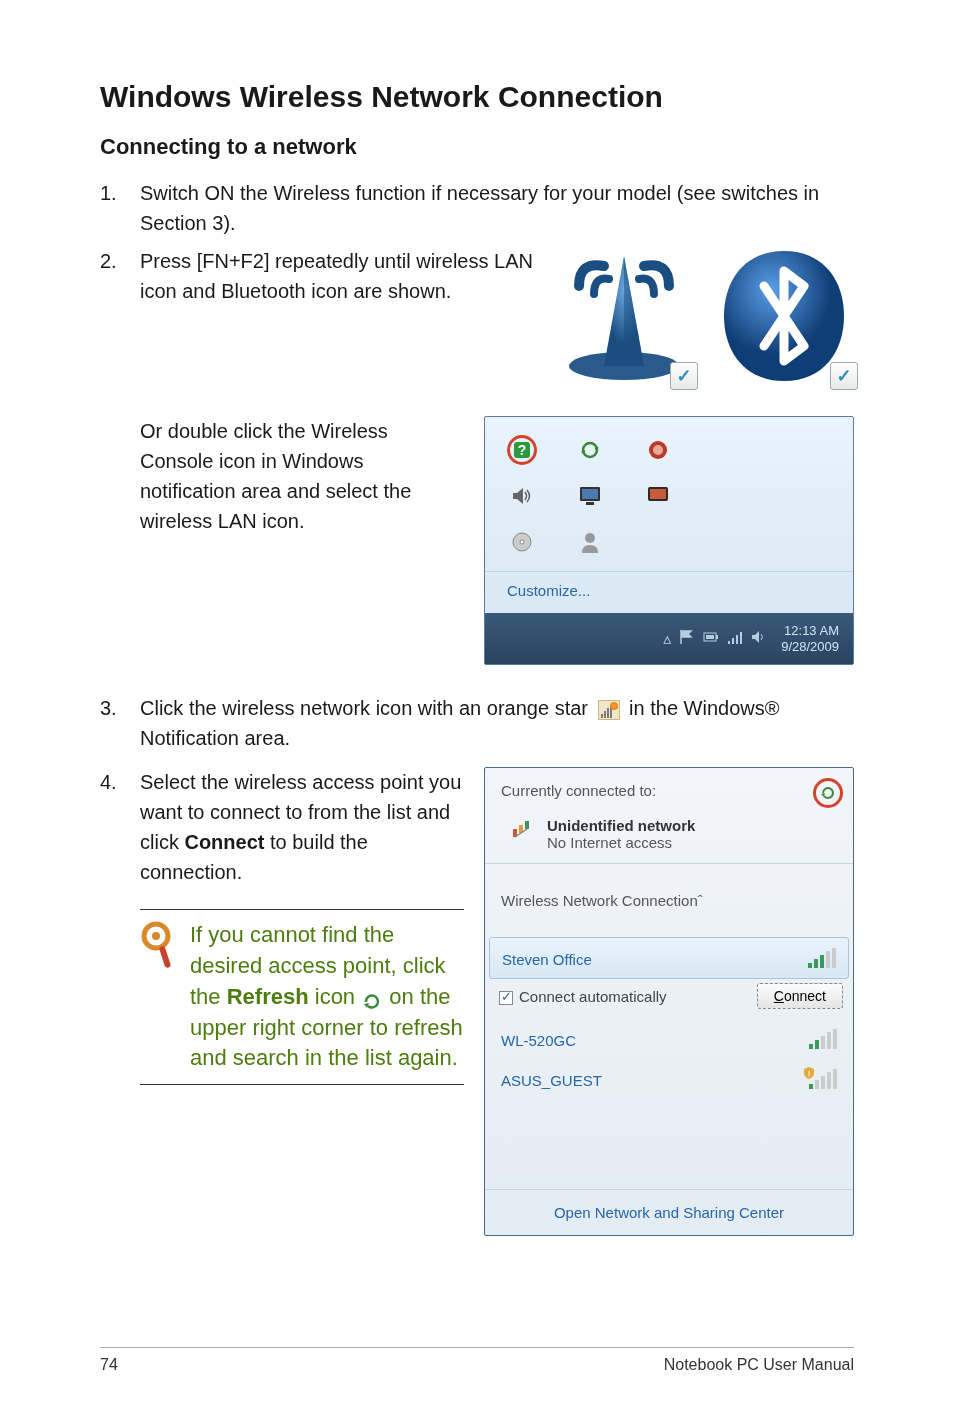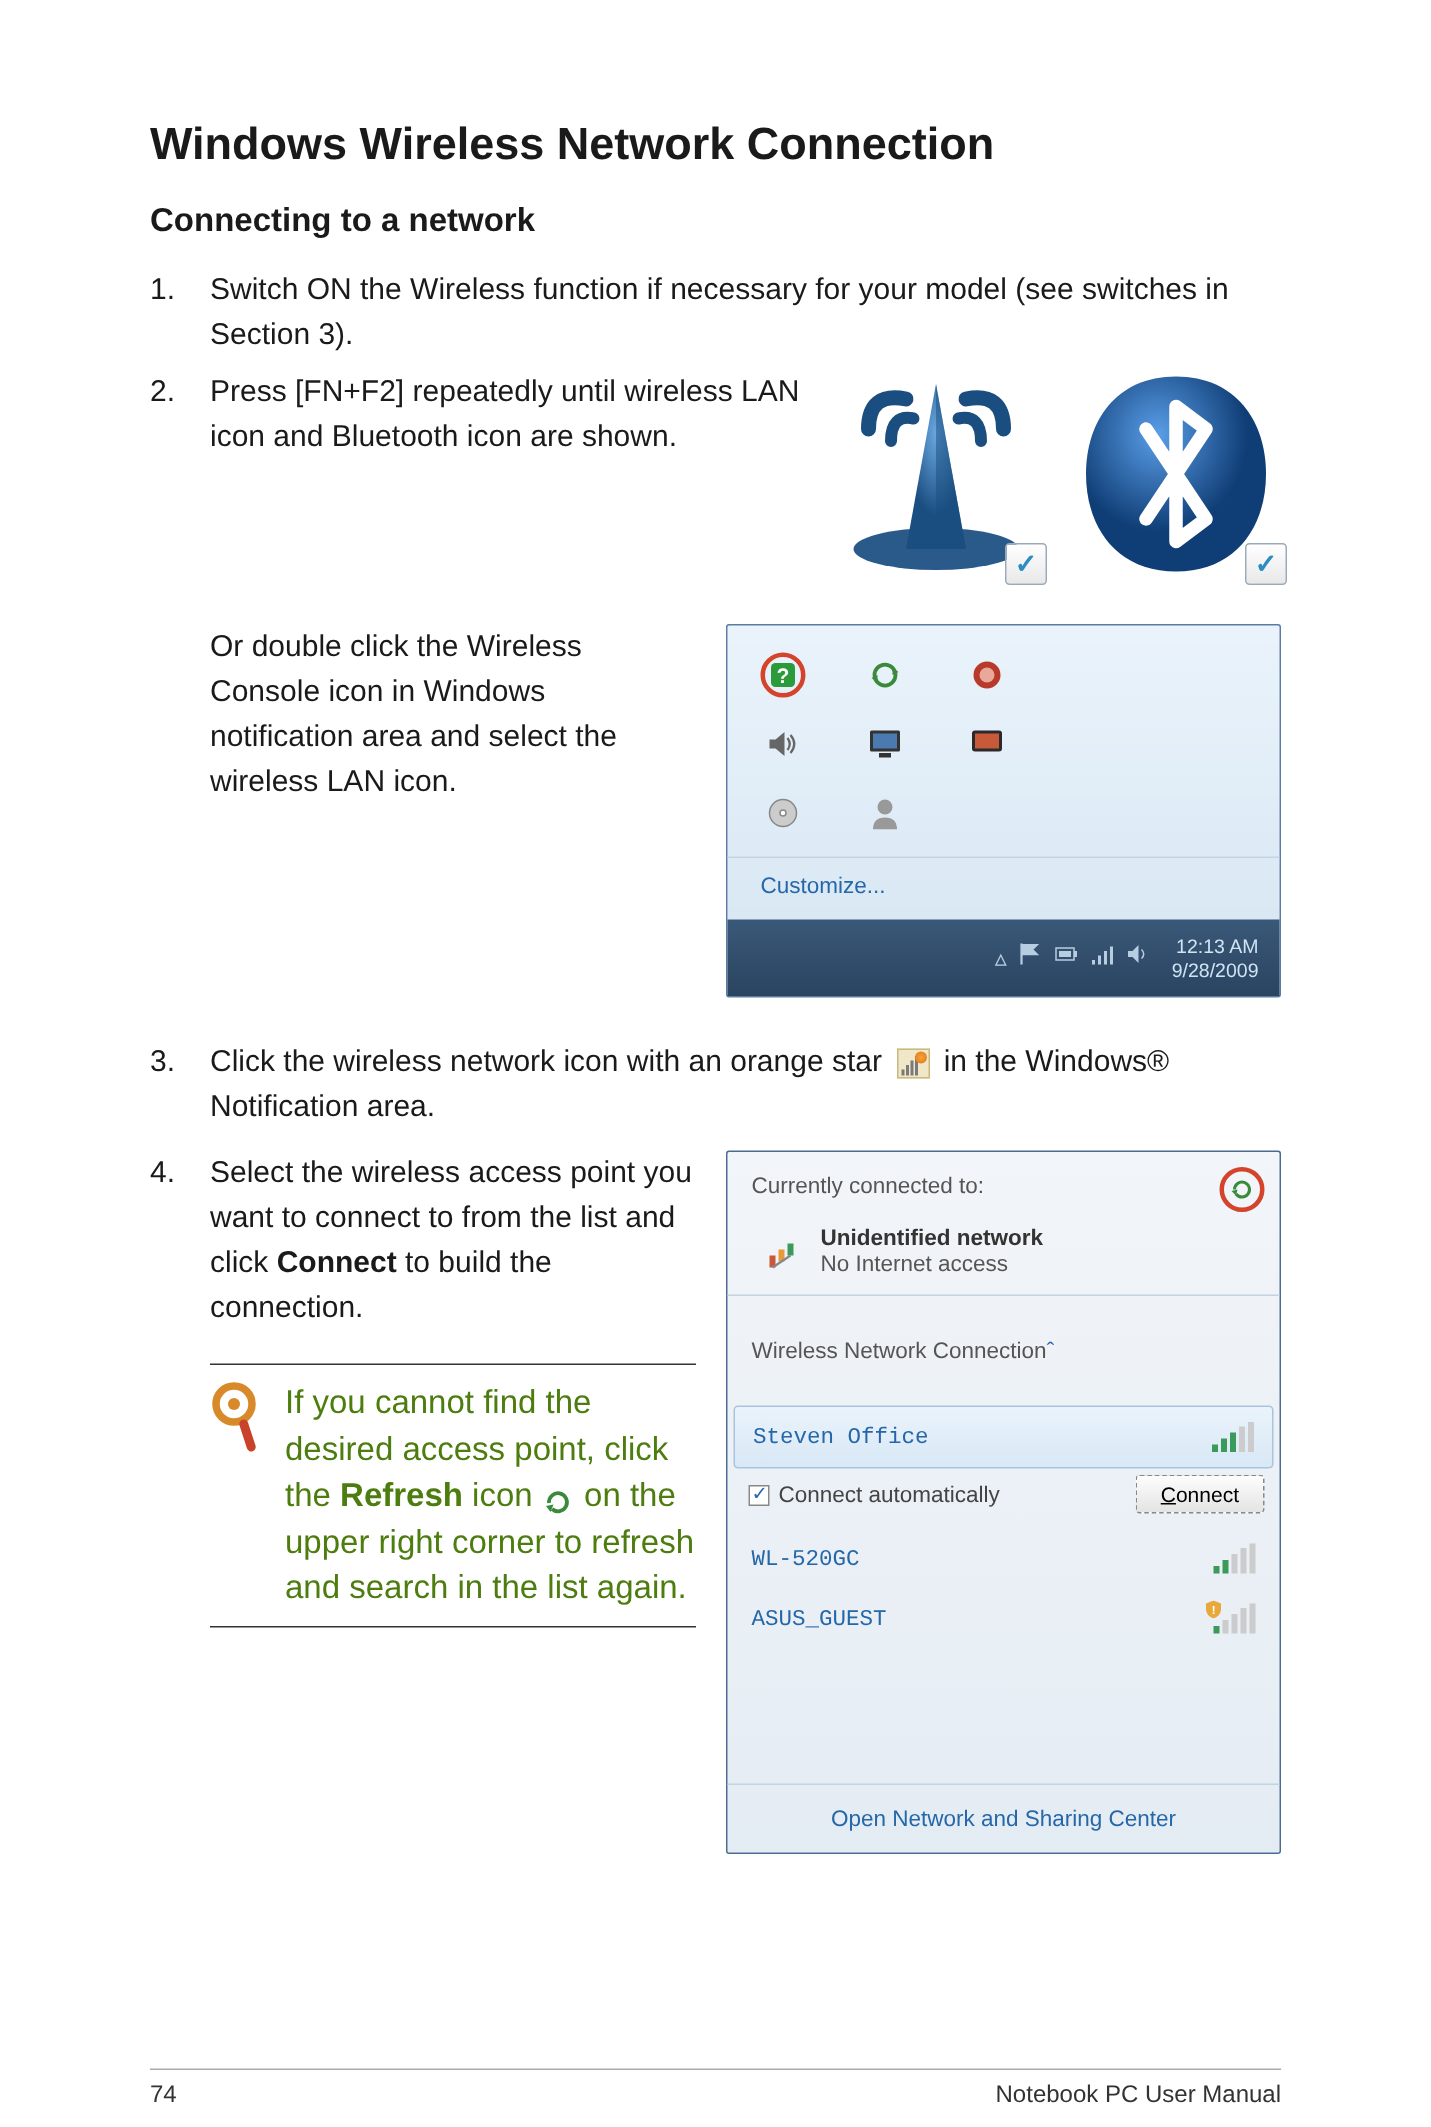--- a/index.html
+++ b/index.html
@@ -240,41 +240,40 @@
       border: 3px solid #d4432b;
       border-radius: 50%;
       display: flex;
       align-items: center;
       justify-content: center;
     }
     .wifi-current {
       display: flex;
       gap: 10px;
       padding: 6px 16px 12px 26px;
-      align-items: flex-end;
+      align-items: flex-start;
     }
     .net-icon {
       width: 26px;
       height: 26px;
       flex-shrink: 0;
     }
     .wifi-section {
       padding: 28px 16px;
       color: #555;
       border-top: 1px solid #c2d4e2;
       display: flex;
       justify-content: flex-start;
     }
     .wifi-item {
       padding: 10px 16px;
       color: #2567a8;
       display: flex;
       justify-content: space-between;
-      align-items: center;
-      font-family: Liberation Mono, monospace;
+      align-items: flex-end;
     }
     .wifi-item.selected {
       background: linear-gradient(#eaf3fb, #d8e8f5);
       border: 1px solid #a8c4de;
       margin: 0 4px;
       padding: 10px 12px;
       border-radius: 3px;
     }
     .connect-row {
       display: flex;
@@ -304,21 +303,21 @@
     }
     .wifi-footer {
       text-align: center;
       padding: 14px;
       color: #2567a8;
       border-top: 1px solid #c2d4e2;
       margin-top: 90px;
     }
     .footer {
       position: absolute;
-      bottom: 12px;
+      bottom: 44px;
       left: 100px;
       right: 100px;
       display: flex;
       justify-content: space-between;
       border-top: 1px solid #aaa;
       padding-top: 8px;
       font-size: 16px;
       color: #333;
     }
     .checkbox {

